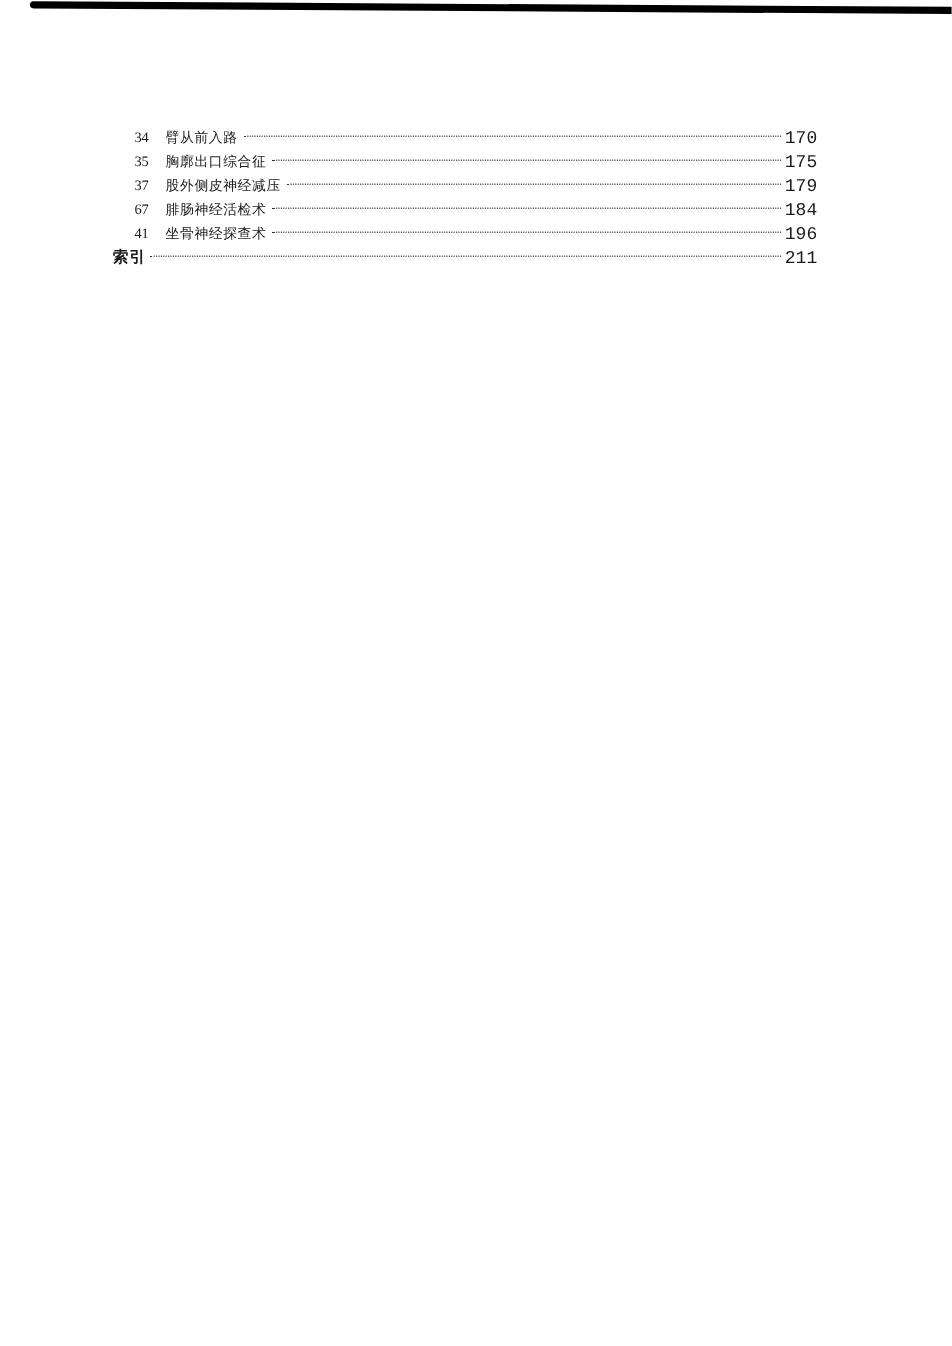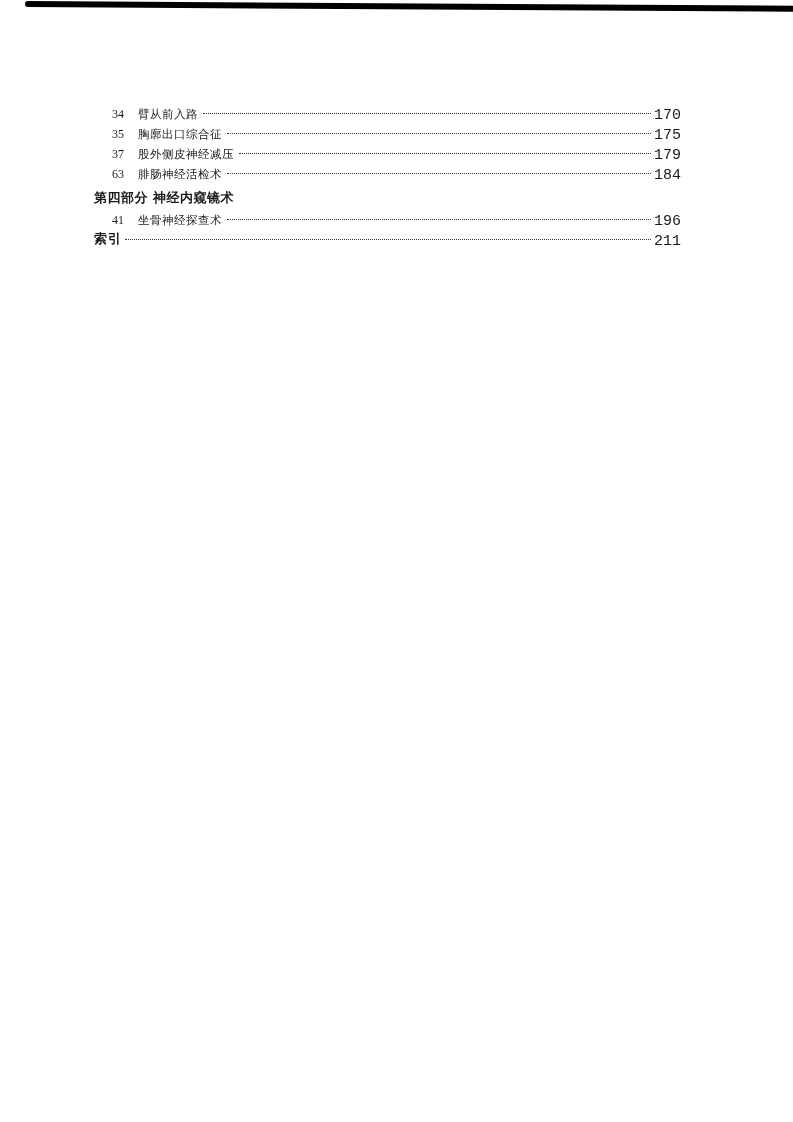--- a/index.html
+++ b/index.html
@@ -67,21 +67,21 @@
       margin-bottom: 1px;
     }
     .row.part .part-title {
       font-family: "DejaVu Sans", "Liberation Sans", sans-serif;
       font-weight: bold;
       font-size: 13px;
       letter-spacing: 0.5px;
       margin-left: 0;
     }
     .row.index .index-title {
-      font-family: Liberation Mono, monospace;
+      font-family: Liberation Serif, serif;
       font-weight: bold;
       font-size: 13px;
       letter-spacing: 1px;
     }
   </style>
 </head>
 <body>
 
 <div class="top-rule"></div>
 
@@ -99,29 +99,26 @@
     <span class="leader"></span>
     <span class="page">175</span>
   </div>
   <div class="row">
     <span class="num">37</span>
     <span class="title">股外侧皮神经减压</span>
     <span class="leader"></span>
     <span class="page">179</span>
   </div>
   <div class="row">
-    <span class="num">63</span>
+    <span class="num">67</span>
     <span class="title">腓肠神经活检术</span>
     <span class="leader"></span>
     <span class="page">184</span>
   </div>
 
-  <div class="row part">
-    <span class="part-title">第四部分  神经内窥镜术</span>
-  </div>
 
   <div class="row">
     <span class="num">41</span>
     <span class="title">坐骨神经探查术</span>
     <span class="leader"></span>
     <span class="page">196</span>
   </div>
 
   <div class="row index">
     <span class="index-title">索引</span>

